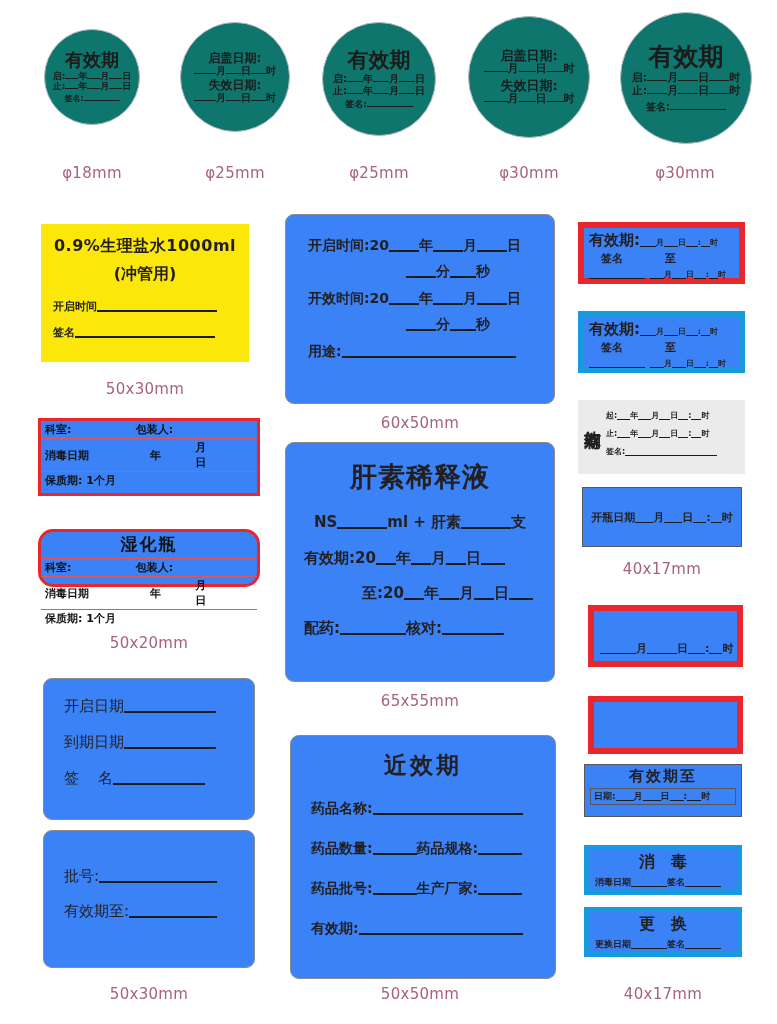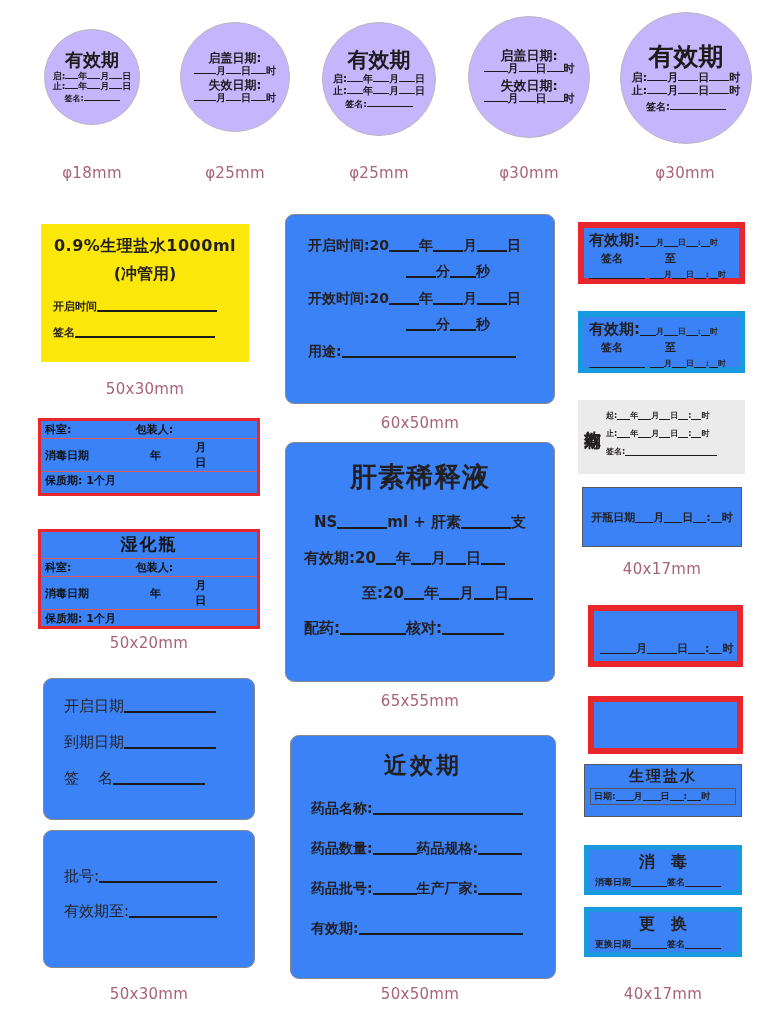--- a/index.html
+++ b/index.html
@@ -16,21 +16,21 @@
     color:#a8627b;
     font-size:15px;
     text-align:center;
     letter-spacing:.3px;
     white-space:nowrap;
   }
   
   .circ{
     border-radius:50%;
     border:1px solid #b9b9bd;
-    background:#c4b5fd;
+    background:#0f766e;
     box-sizing:border-box;
     display:flex;flex-direction:column;
     align-items:center;justify-content:center;
     overflow:hidden;
     color:#1b1b1b;
   }
   .circ .ttl{font-weight:bold;line-height:1.05;}
   .circ .ln{line-height:1.18;white-space:nowrap;font-weight:bold;}
   .u{border-bottom:1.4px solid #1b1b1b;display:inline-block;}
   .sm{font-size:.72em;}
@@ -145,21 +145,21 @@
       <td style="width:22%;text-align:center;">年</td>
       <td style="text-align:left;padding-left:16px;"><span>月</span><span style="display:inline-block;width:44px;"></span><span>日</span></td>
     </tr>
     <tr>
           <td colspan="3">保质期: 1个月</td>
         </tr>
   </tbody>
     </table>
 </div>
 
-<div class="abs rect rred" style="left:38px;top:529px;width:222px;height:100px;border-width:3px;padding:0;">
+<div class="abs rect rred" style="left:38px;top:529px;width:222px;height:58px;border-width:3px;padding:0;border-radius:15px;">
   <table class="tbl">
     <tbody>
         <tr>
           <td class="hd" colspan="3">湿化瓶</td>
         </tr>
     <tr>
       <td style="width:42%;">科室:</td>
       <td colspan="2">包装人:</td>
     </tr>
     <tr>
@@ -302,21 +302,21 @@
   <div class="nowrap b" style="font-size:11px;padding-bottom:5px;">
     <span class="fillthin" style="width:36px;"></span><span>月</span><span class="fillthin" style="width:30px;"></span><span>日</span><span class="fillthin" style="width:17px;"></span><span>:</span><span class="fillthin" style="width:13px;"></span><span>时</span>
   </div>
 </div>
 
 <div class="abs rect rred" style="left:588px;top:696px;width:155px;height:58px;">
   <div></div>
 </div>
 
 <div class="abs rect rthin" style="left:584px;top:764px;width:158px;height:53px;padding:2px 5px 0;">
-  <div class="ctr b" style="font-size:15px;letter-spacing:2px;">生理盐水</div>
+  <div class="ctr b" style="font-size:15px;letter-spacing:2px;">有效期至</div>
   <div class="rthin" style="margin-top:2px;padding:1px 3px;border-width:1.3px;">
     <div class="nowrap b" style="font-size:9px;">
       <span>日期:</span><span class="fillthin" style="width:18px;"></span><span>月</span><span class="fillthin" style="width:18px;"></span><span>日</span><span class="fillthin" style="width:14px;"></span><span>:</span><span class="fillthin" style="width:14px;"></span><span>时</span>
     </div>
   </div>
 </div>
 
 <div class="abs rect rblue" style="left:584px;top:845px;width:158px;height:50px;padding:2px 6px 0;border-width:5px;">
   <div class="ctr b" style="font-size:16px;">消　毒</div>
   <div class="nowrap b" style="font-size:9px;margin-top:3px;">

